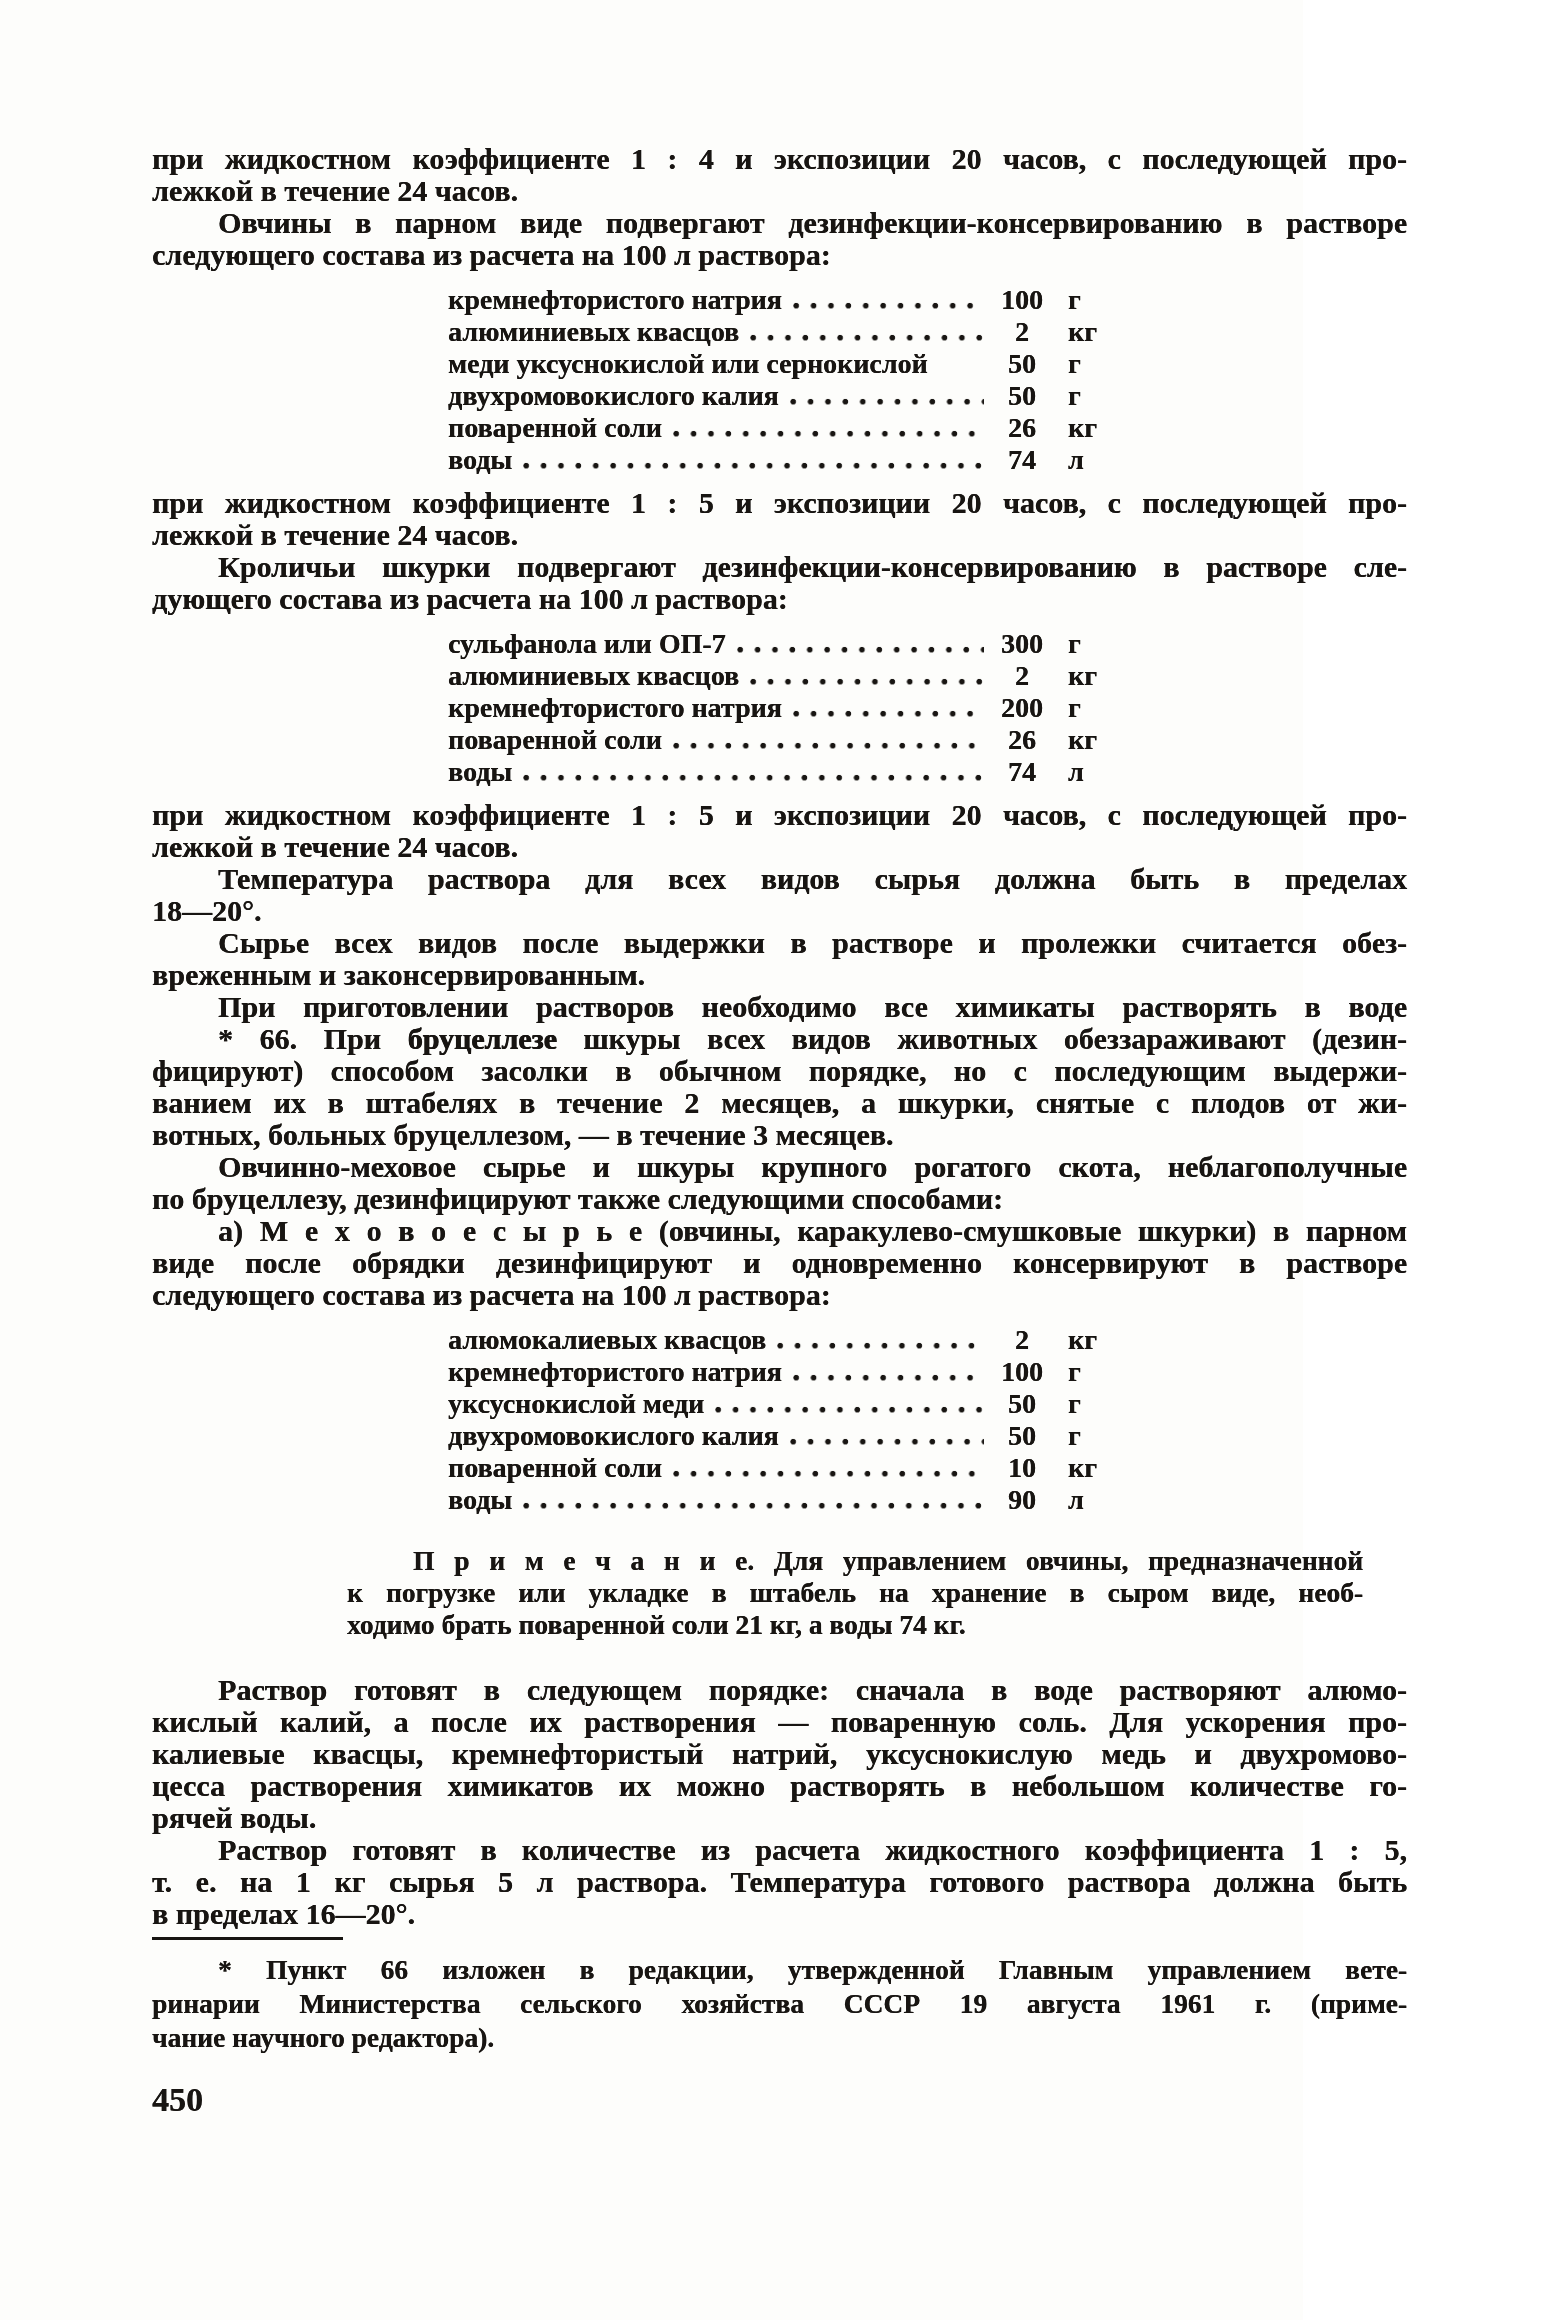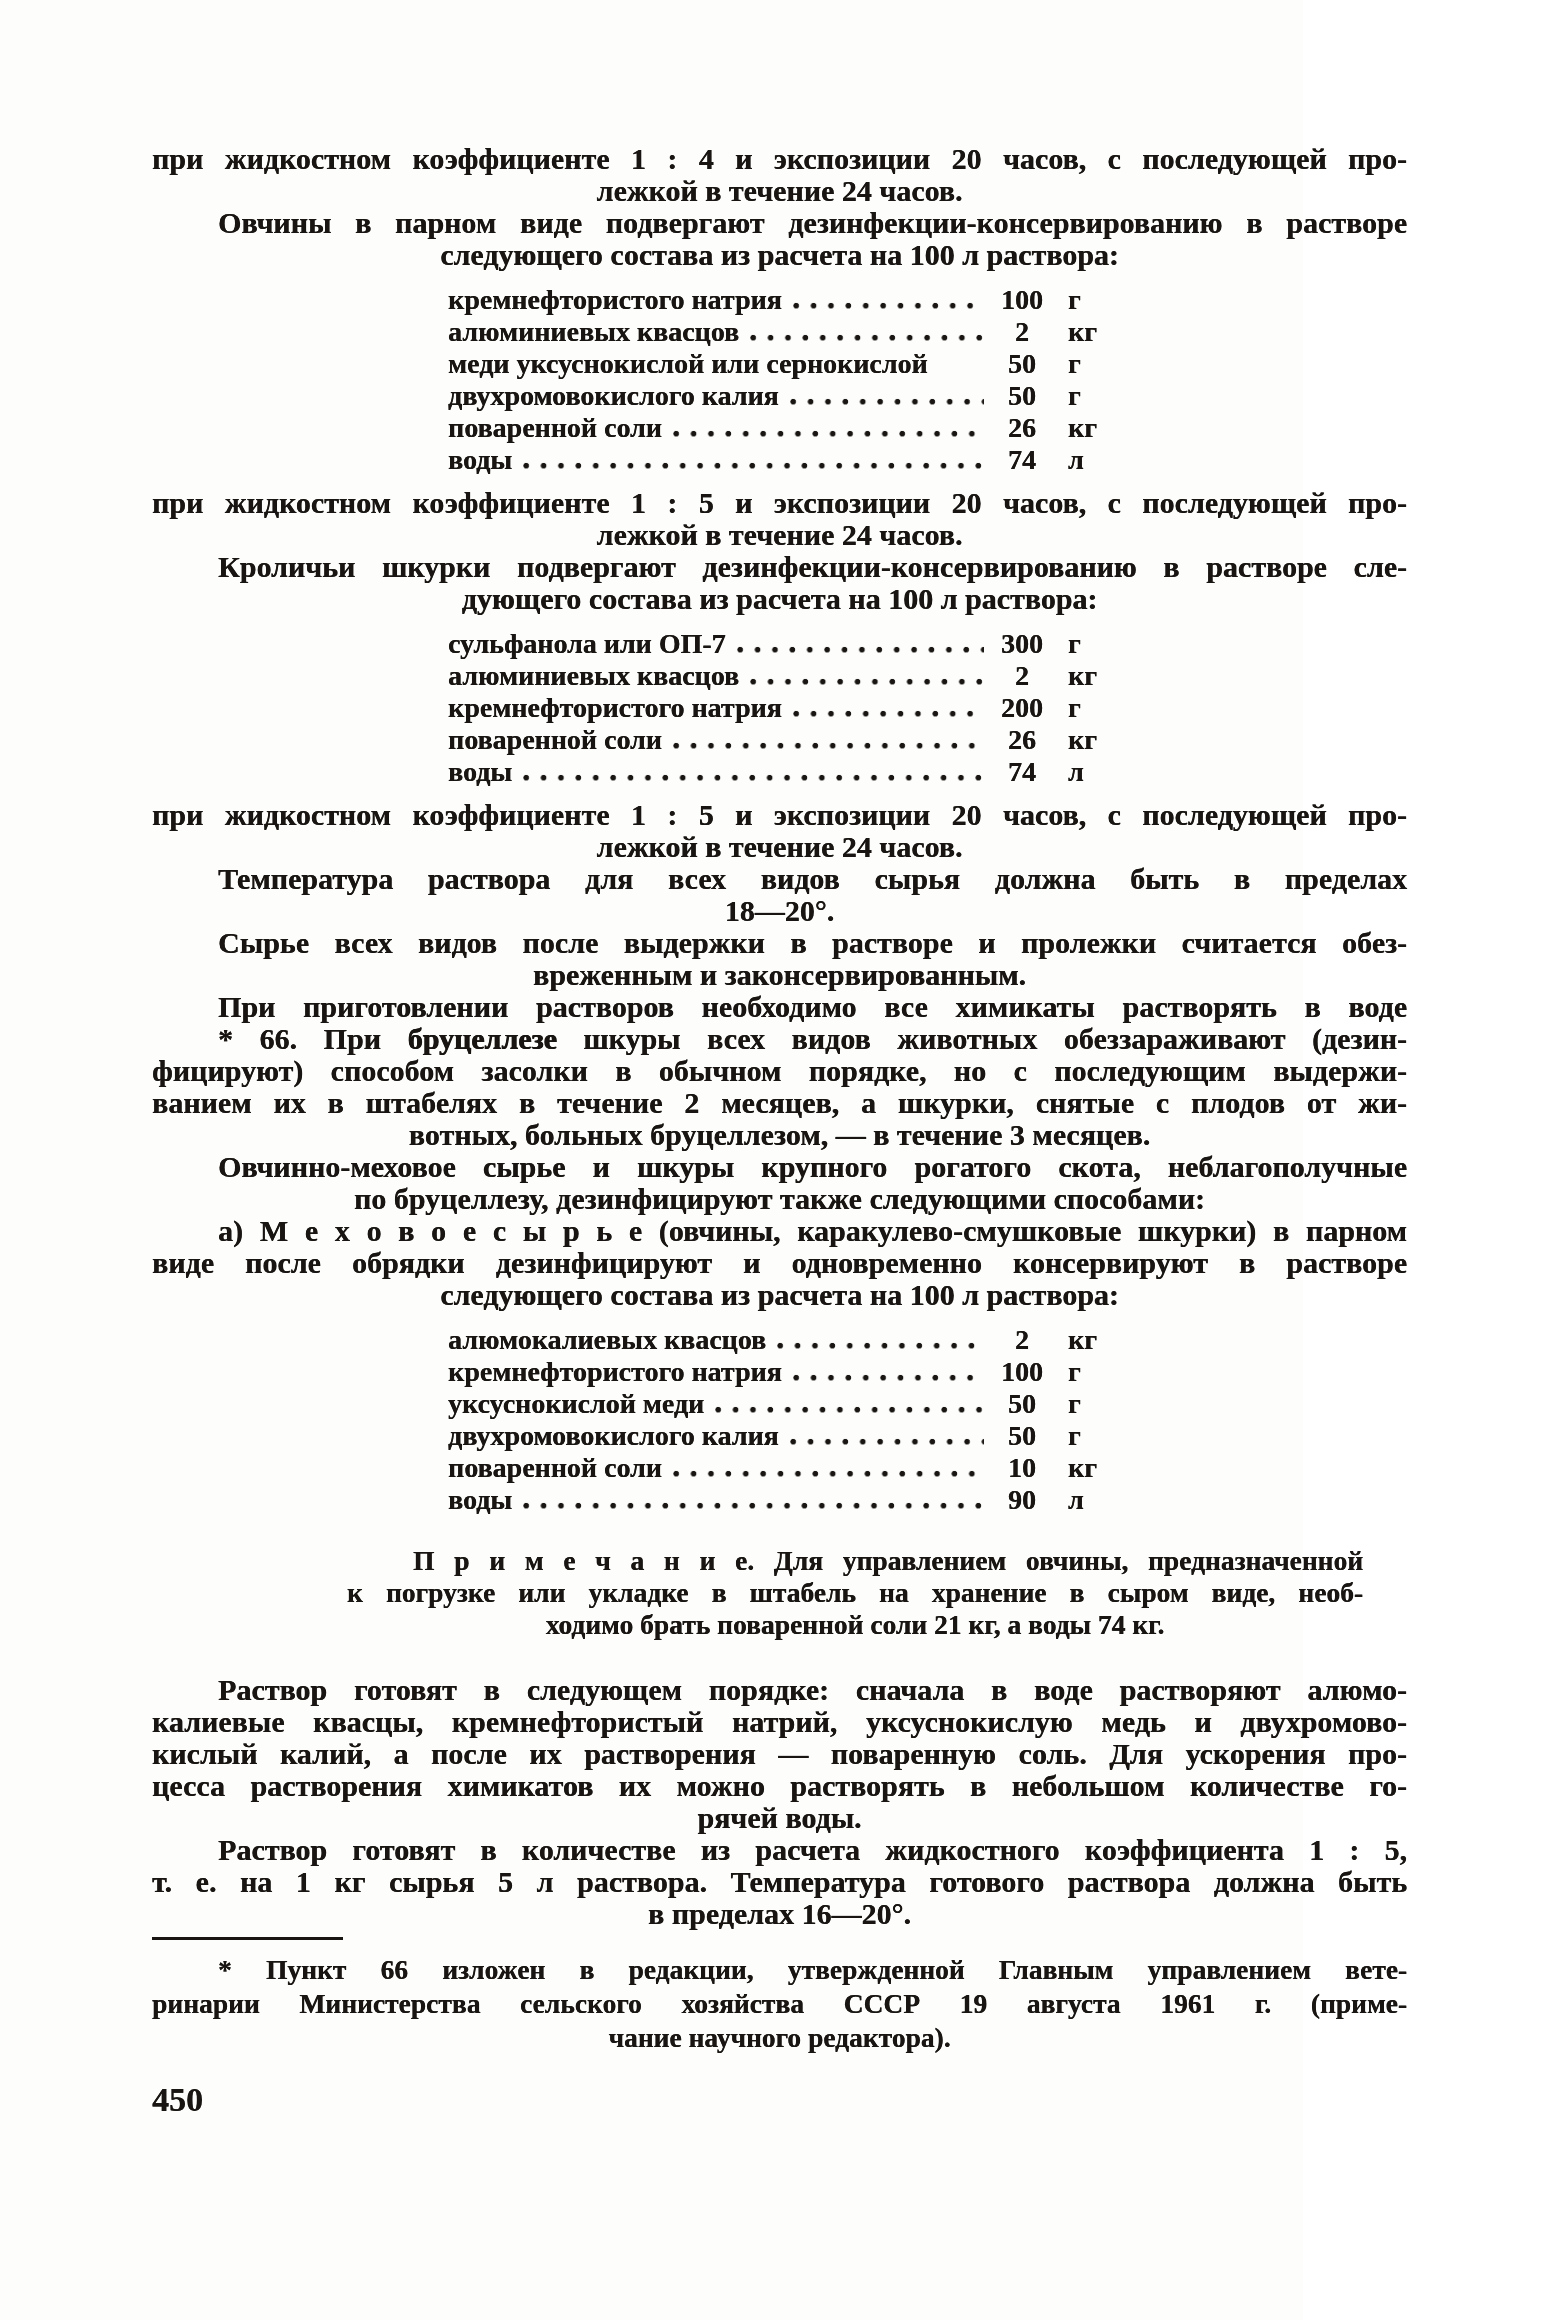--- a/index.html
+++ b/index.html
@@ -4,21 +4,21 @@
 <style>
   html,body{margin:0;padding:0;background:#ffffff;}
   .page{
     width:1303px;height:2321px;box-sizing:border-box;position:relative;
     background:#fdfdfb;color:#181512;
     font-family:"Liberation Serif","DejaVu Serif",serif;font-weight:700;
     padding:143px 152px 11px 152px;
     text-shadow:0.3px 0.2px 0 currentColor;
   }
   .textcol{width:1255px;}
-  .line{font-size:30px;line-height:32px;text-align:center;}
+  .line{font-size:30px;line-height:32px;text-align:left;}
   .jst{text-align:justify;text-align-last:justify;}
   .fl{text-indent:66px;}
   .para{margin:0;}
   .recipe{margin:13px 0 11px 296px;width:670px;}
   .rrow{display:flex;align-items:flex-end;font-size:28px;line-height:32px;}
   .rname{white-space:pre;}
   .rdots{
     flex:1 1 auto;min-width:0;height:8.3px;margin:0 5.5px 5.5px 11px;
     background-image:radial-gradient(circle at 3.2px 3.7px,#181512 2.5px,rgba(0,0,0,0) 3.2px);
     background-size:17.4px 8.3px;background-repeat:repeat-x;background-position:left bottom;
@@ -194,22 +194,22 @@
           <div class="runit">л</div>
         </div>
       </div>
       <div class="note">
         <div class="line jst fl">П р и м е ч а н и е. Для управлением овчины, предназначенной</div>
         <div class="line jst">к погрузке или укладке в штабель на хранение в сыром виде, необ-</div>
         <div class="line">ходимо брать поваренной соли 21 кг, а воды 74 кг.</div>
       </div>
       <div class="para">
         <div class="line jst fl">Раствор готовят в следующем порядке: сначала в воде растворяют алюмо-</div>
+        <div class="line jst">кислый калий, а после их растворения — поваренную соль. Для ускорения про-</div>
         <div class="line jst">калиевые квасцы, кремнефтористый натрий, уксуснокислую медь и двухромово-</div>
-        <div class="line jst">кислый калий, а после их растворения — поваренную соль. Для ускорения про-</div>
         <div class="line jst">цесса растворения химикатов их можно растворять в небольшом количестве го-</div>
         <div class="line">рячей воды.</div>
       </div>
       <div class="para">
         <div class="line jst fl">Раствор готовят в количестве из расчета жидкостного коэффициента 1 : 5,</div>
         <div class="line jst">т. е. на 1 кг сырья 5 л раствора. Температура готового раствора должна быть</div>
         <div class="line">в пределах 16—20°.</div>
       </div>
       <div class="fnrule"></div>
       <div class="footnote">

